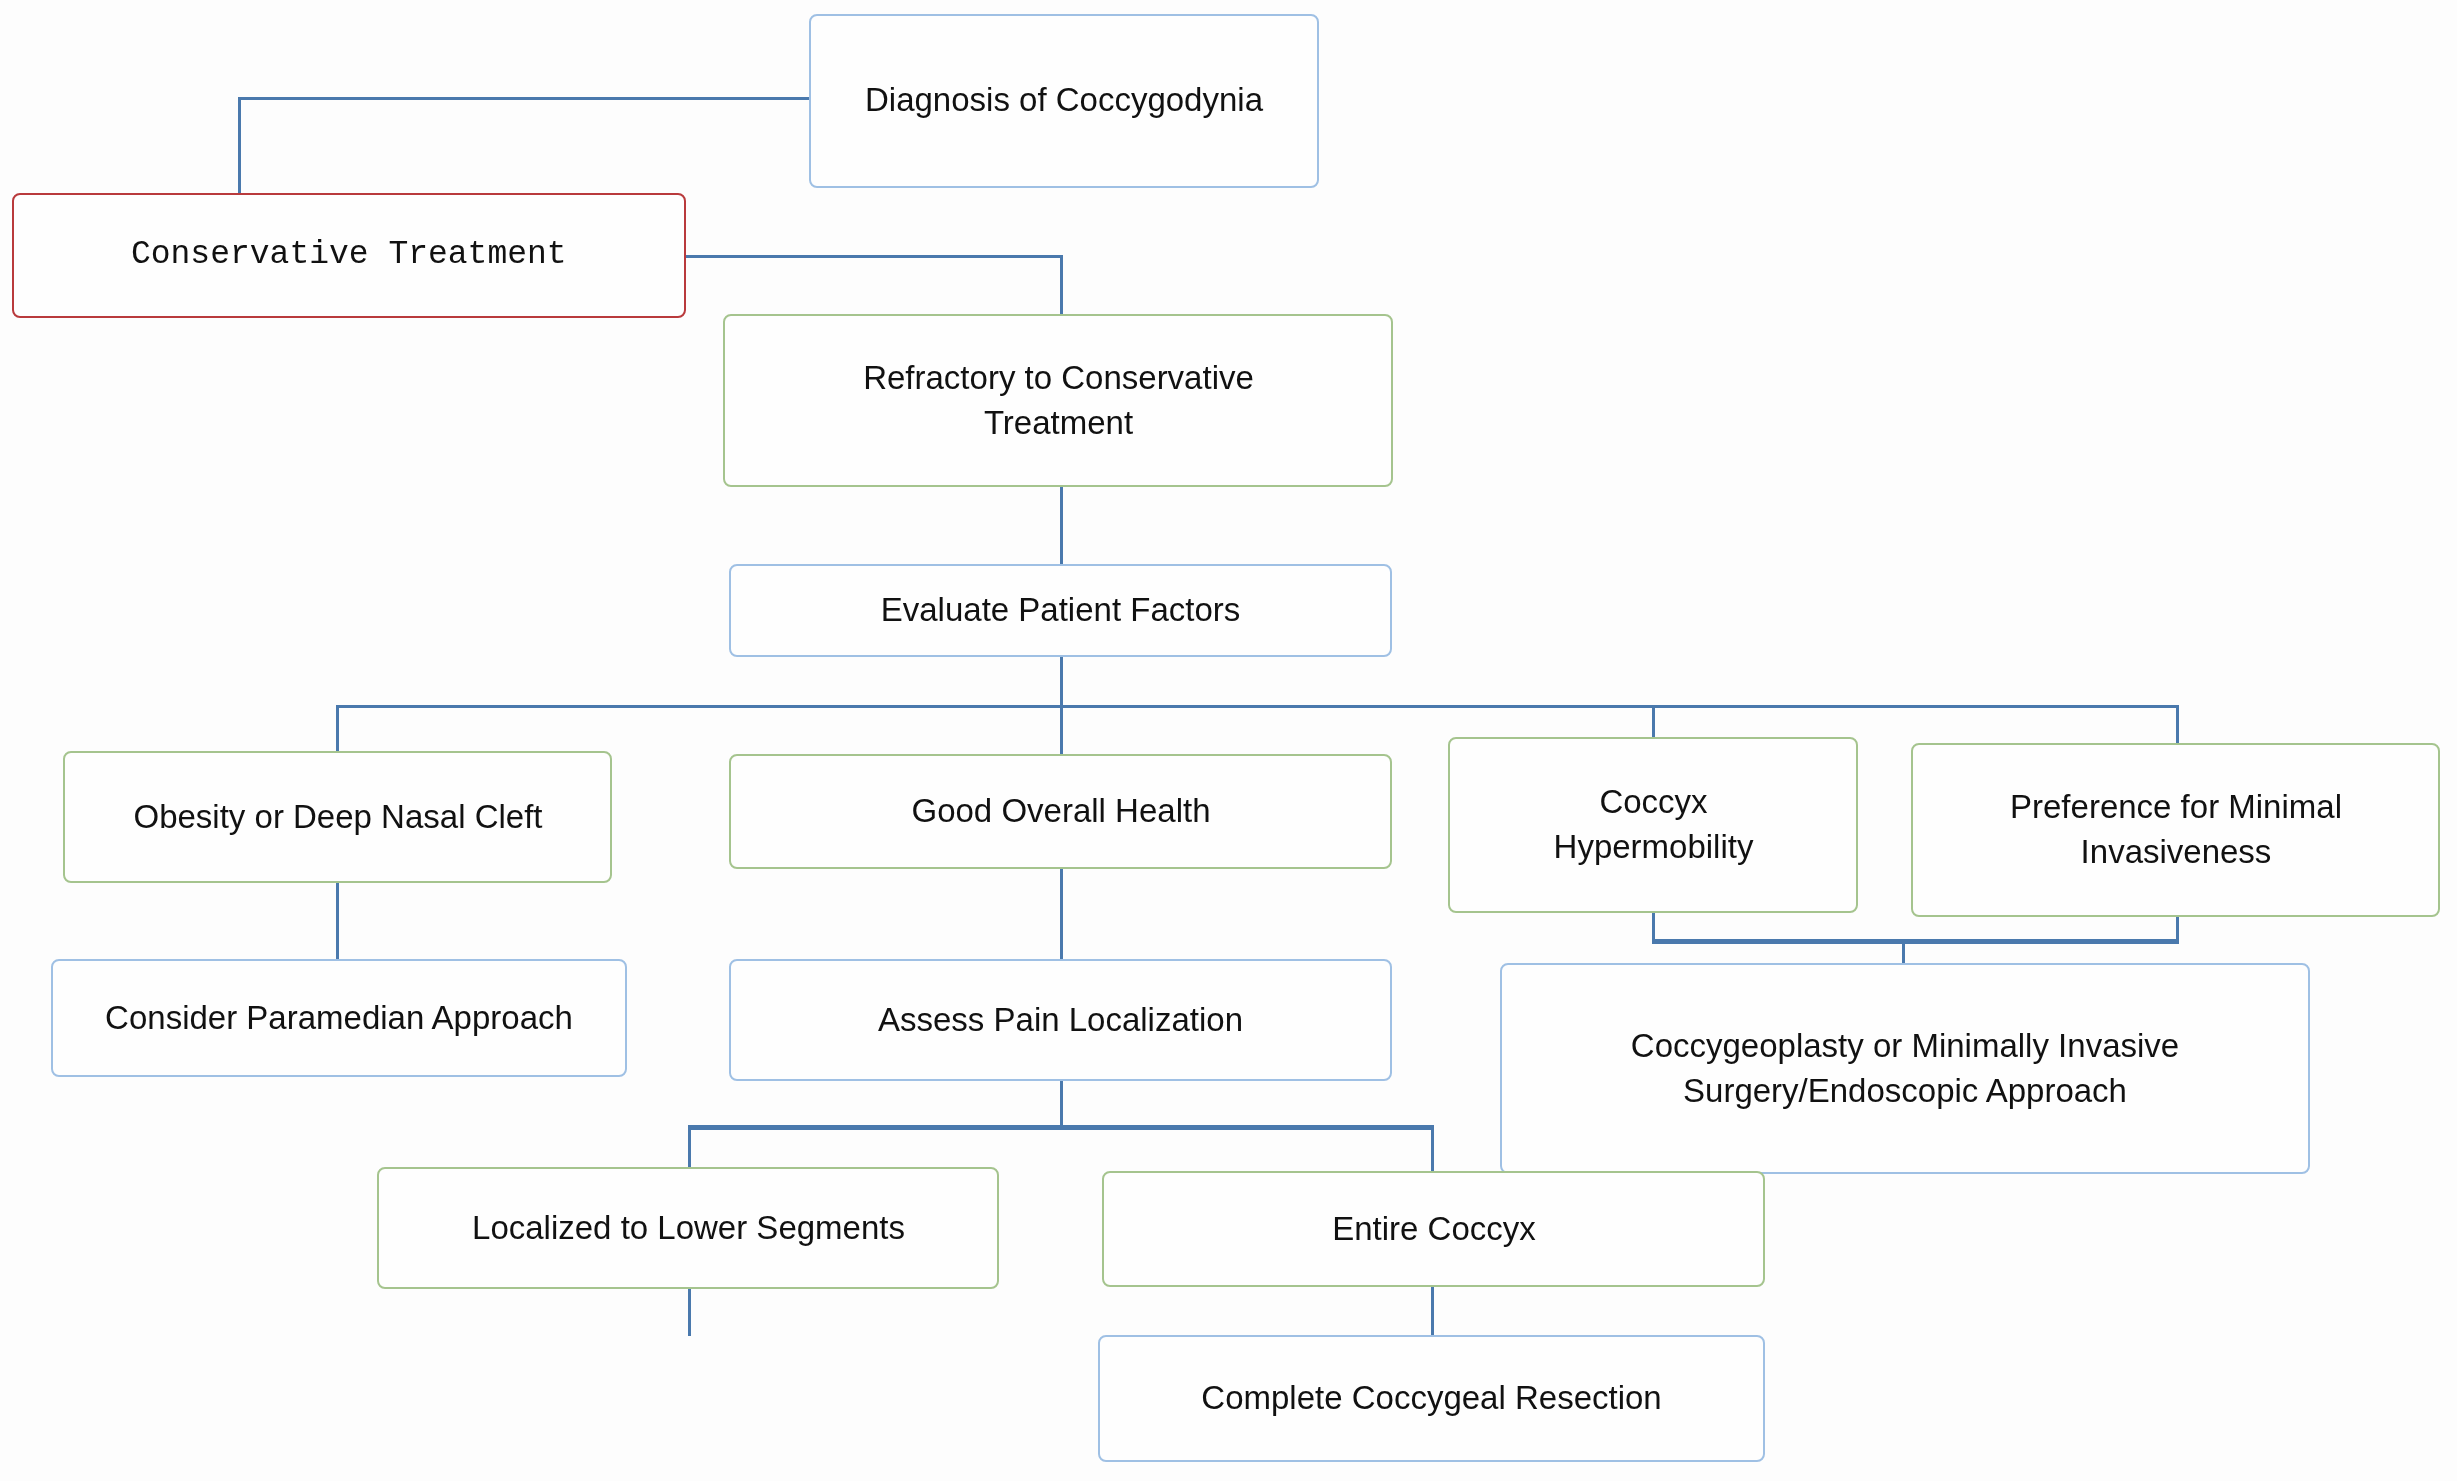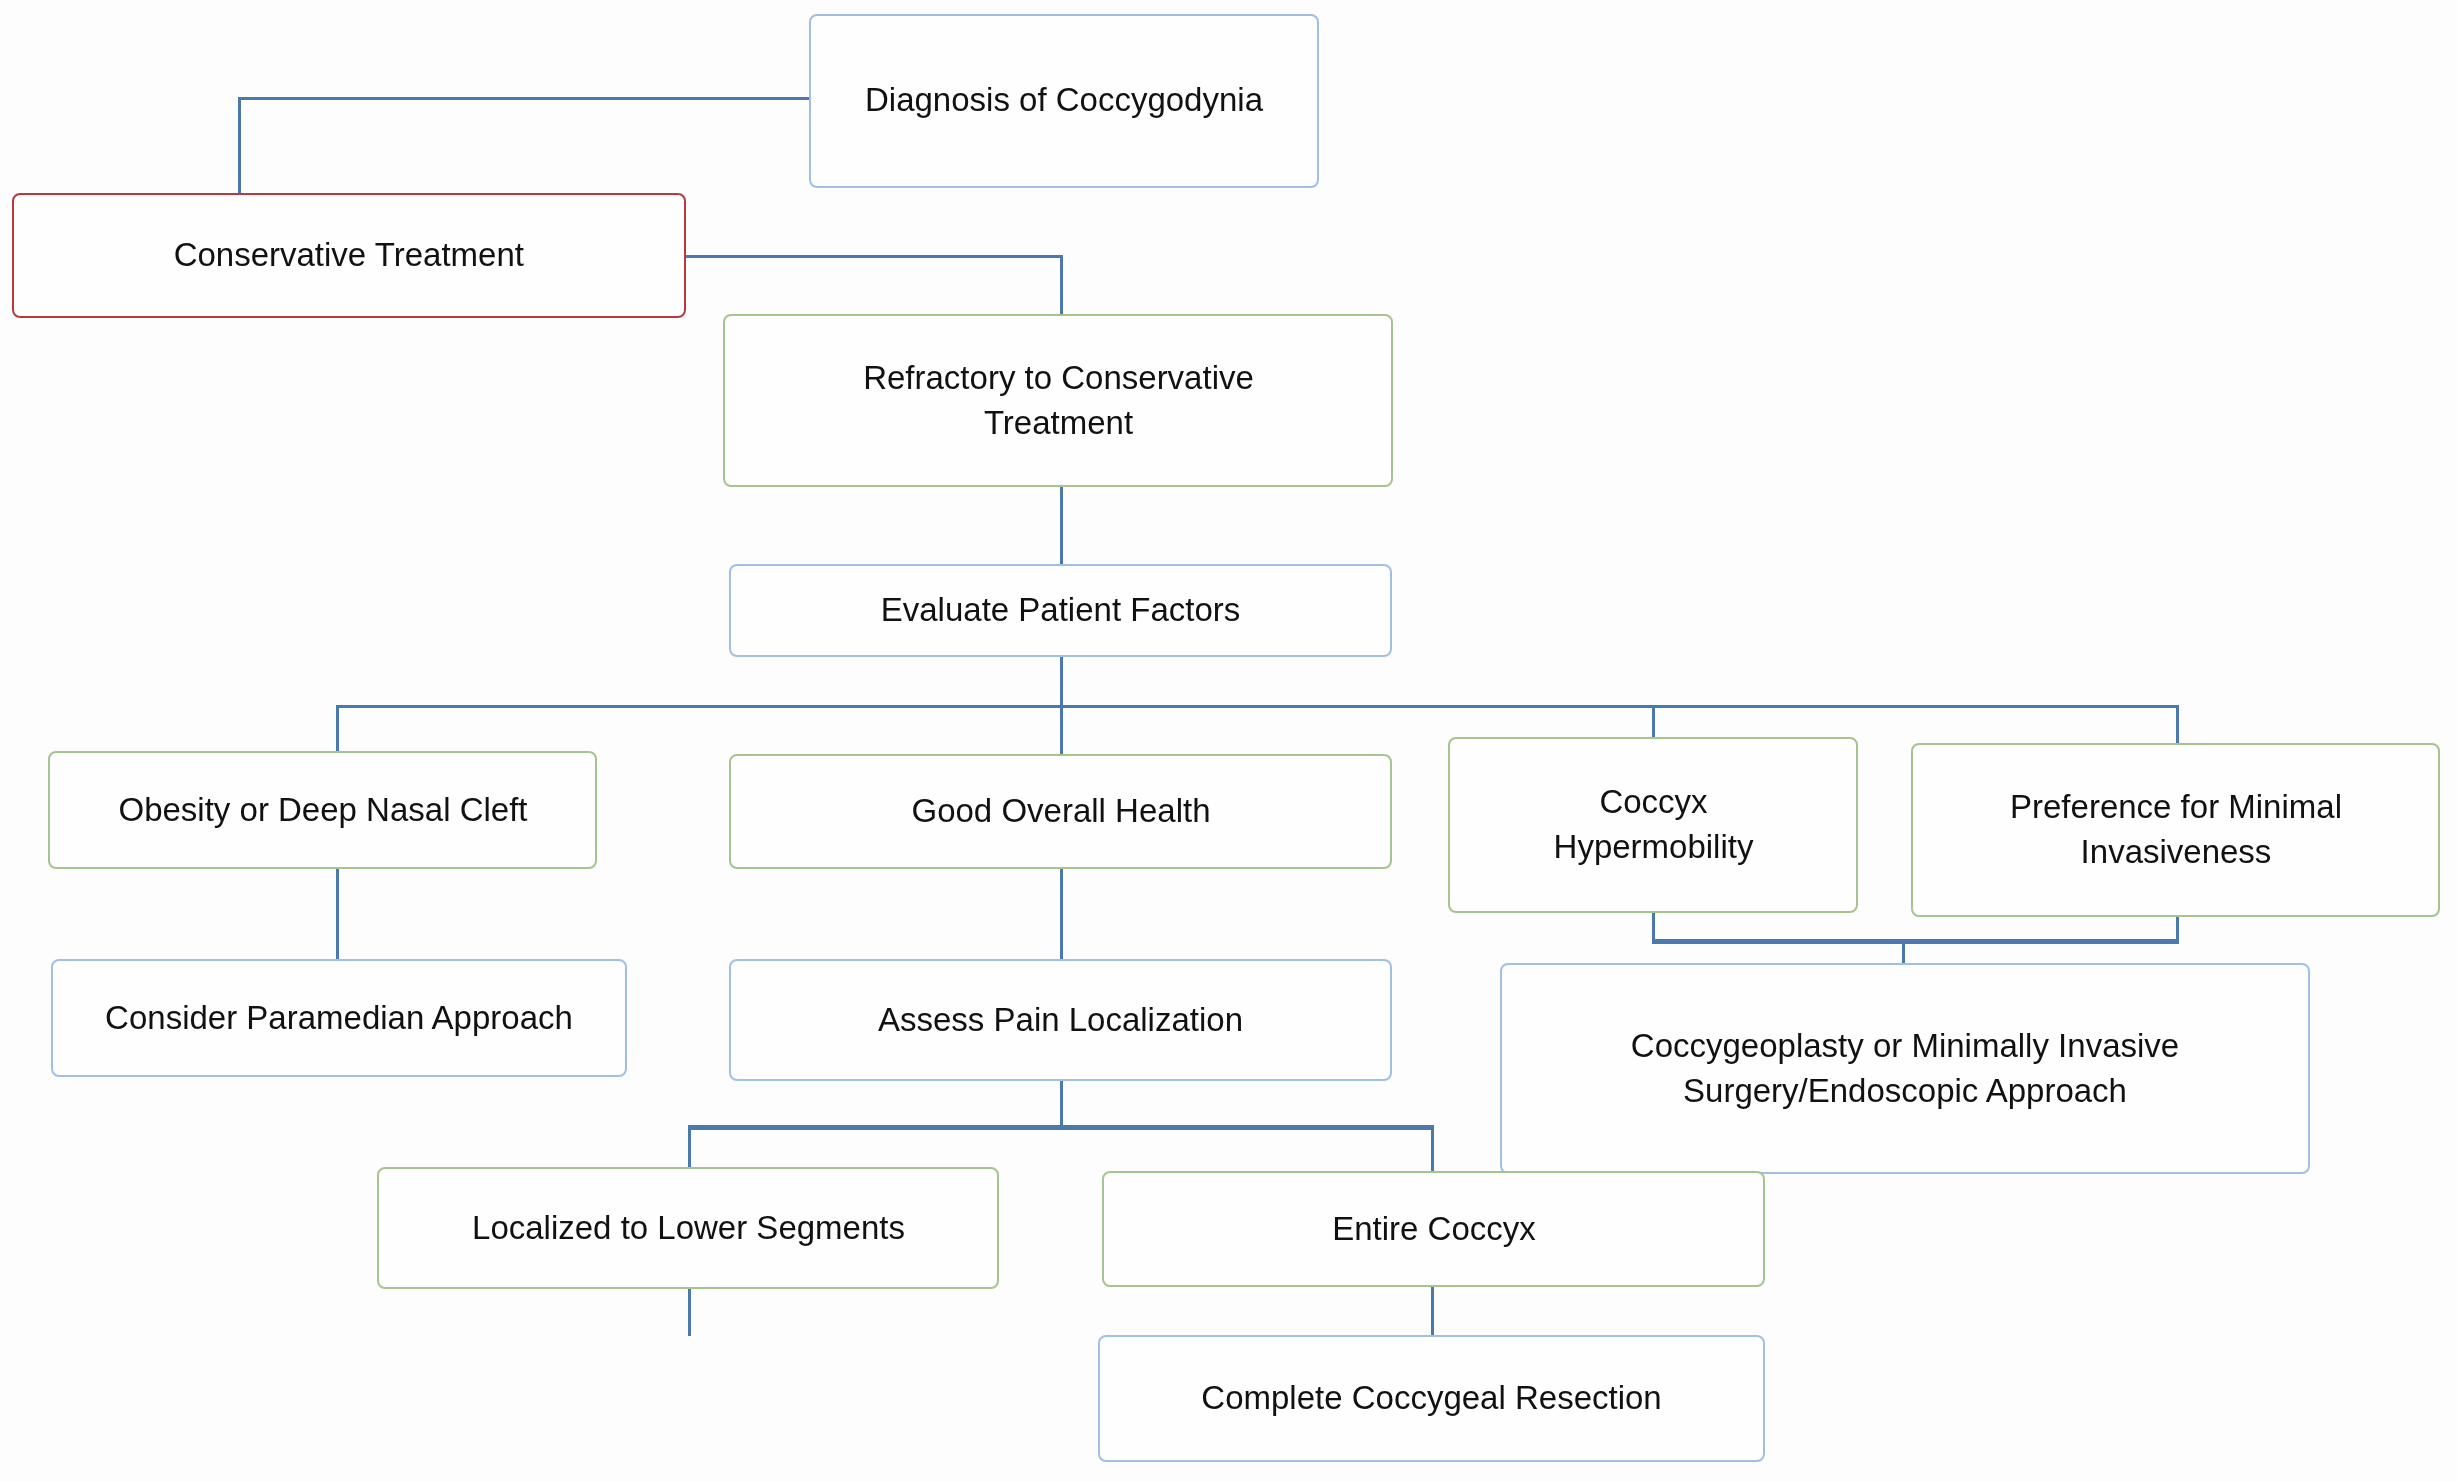--- a/index.html
+++ b/index.html
@@ -21,21 +21,21 @@
     padding:7.8px 39px;
   }
   .node .label{
     font-size:33px;
     line-height:1.35;
     color:var(--text,#111111);
     white-space:pre-line;
   }
   .node.blue{border-color:var(--box_blue,#9fc0e4);}
   .node.green{border-color:var(--box_green,#a5c48e);padding-left:40px;}
-  .node.red{border-color:var(--box_red,#b93a3c);}
+  .node.red{border-color:var(--box_red,#b93a3c);font-family:Liberation Mono, monospace;}
   .edge{
     position:absolute;
     background:var(--connector,#4a79ad);
   }
 </style>
 </head>
 <body>
 
 <div id="canvas" style="--background: #fdfdfd; --box_blue: #9fc0e4; --box_green: #a5c48e; --box_red: #b93a3c; --connector: #4a79ad; --text: #111111;">
 
@@ -79,21 +79,21 @@
 
   <div class="node green" style="left:723px;top:314px;width:670px;height:173px">
     <span class="label">Refractory to Conservative
 Treatment</span>
   </div>
 
   <div class="node blue" style="left:729px;top:564px;width:663px;height:93px">
     <span class="label">Evaluate Patient Factors</span>
   </div>
 
-  <div class="node green" style="left:48px;top:751px;width:549px;height:118px">
+  <div class="node green" style="left:63px;top:751px;width:549px;height:132px">
     <span class="label">Obesity or Deep Nasal Cleft</span>
   </div>
 
   <div class="node green" style="left:729px;top:754px;width:663px;height:115px">
     <span class="label">Good Overall Health</span>
   </div>
 
   <div class="node green" style="left:1448px;top:737px;width:410px;height:176px">
     <span class="label">Coccyx
 Hypermobility</span>

